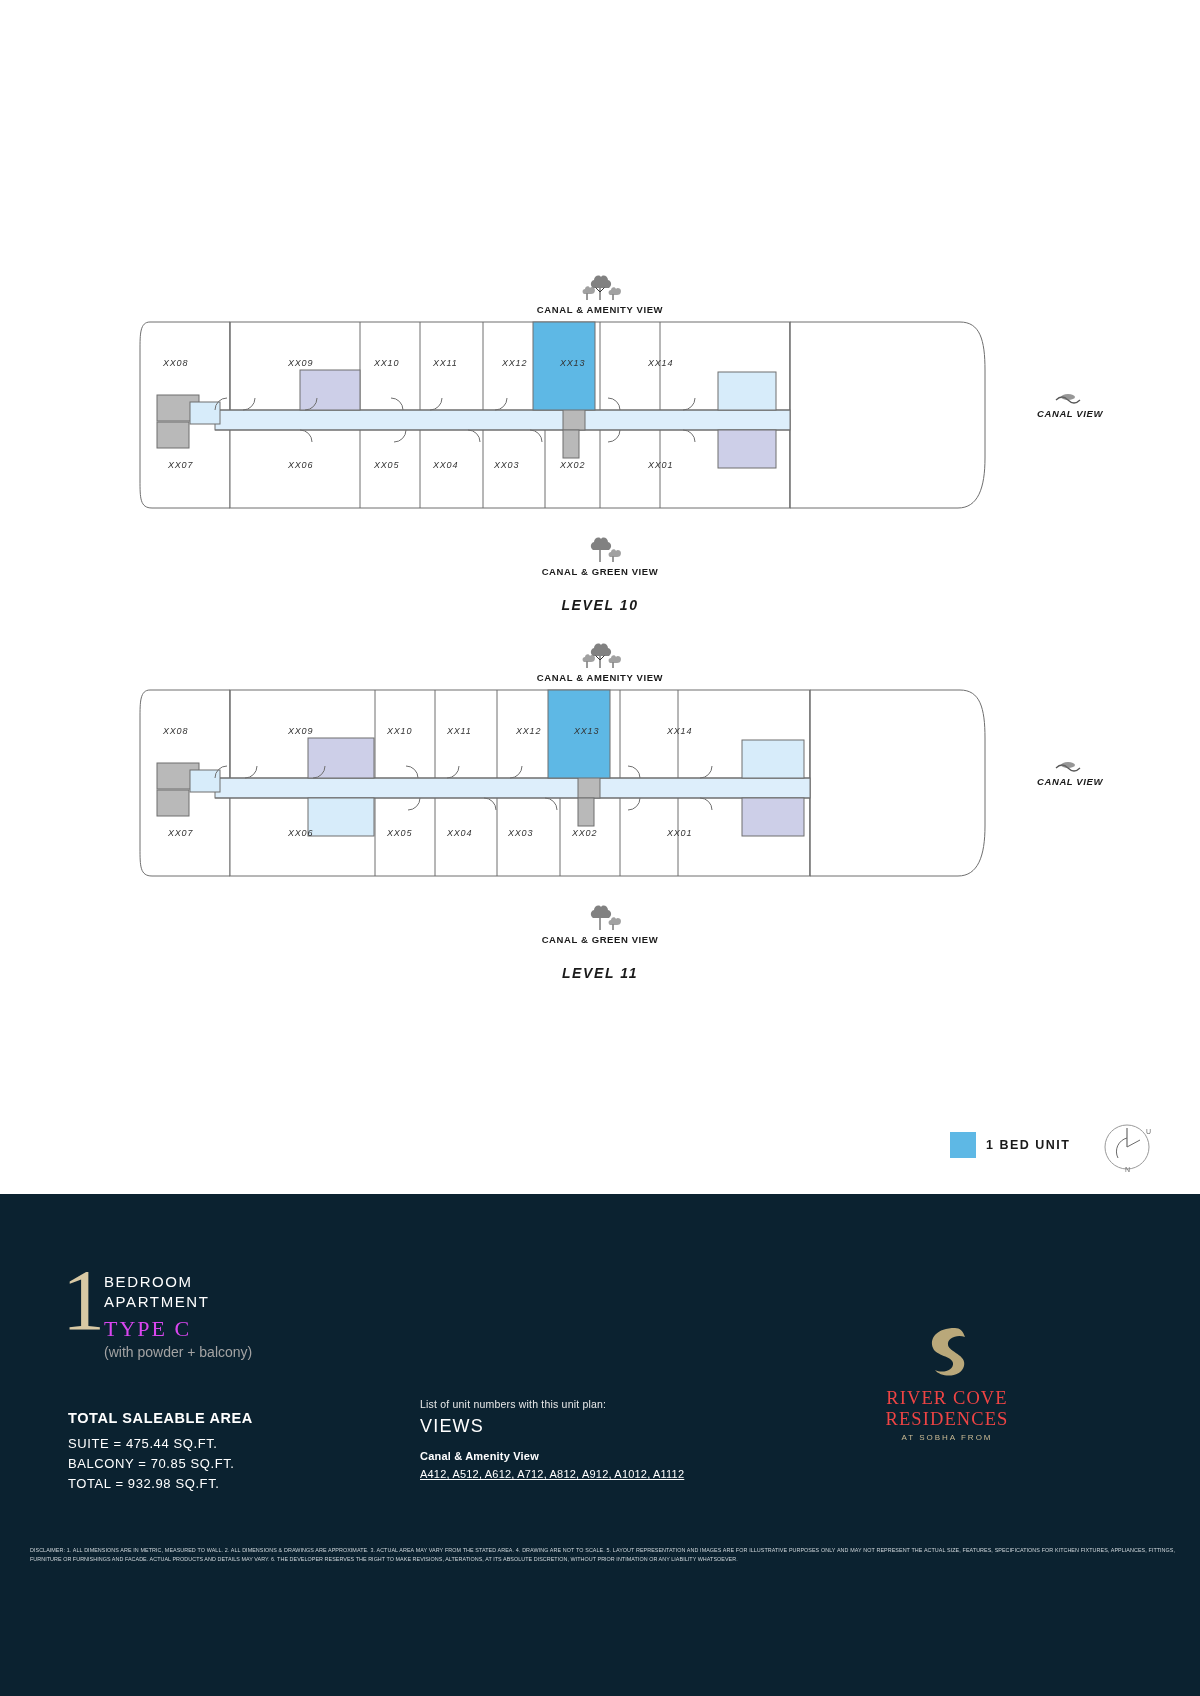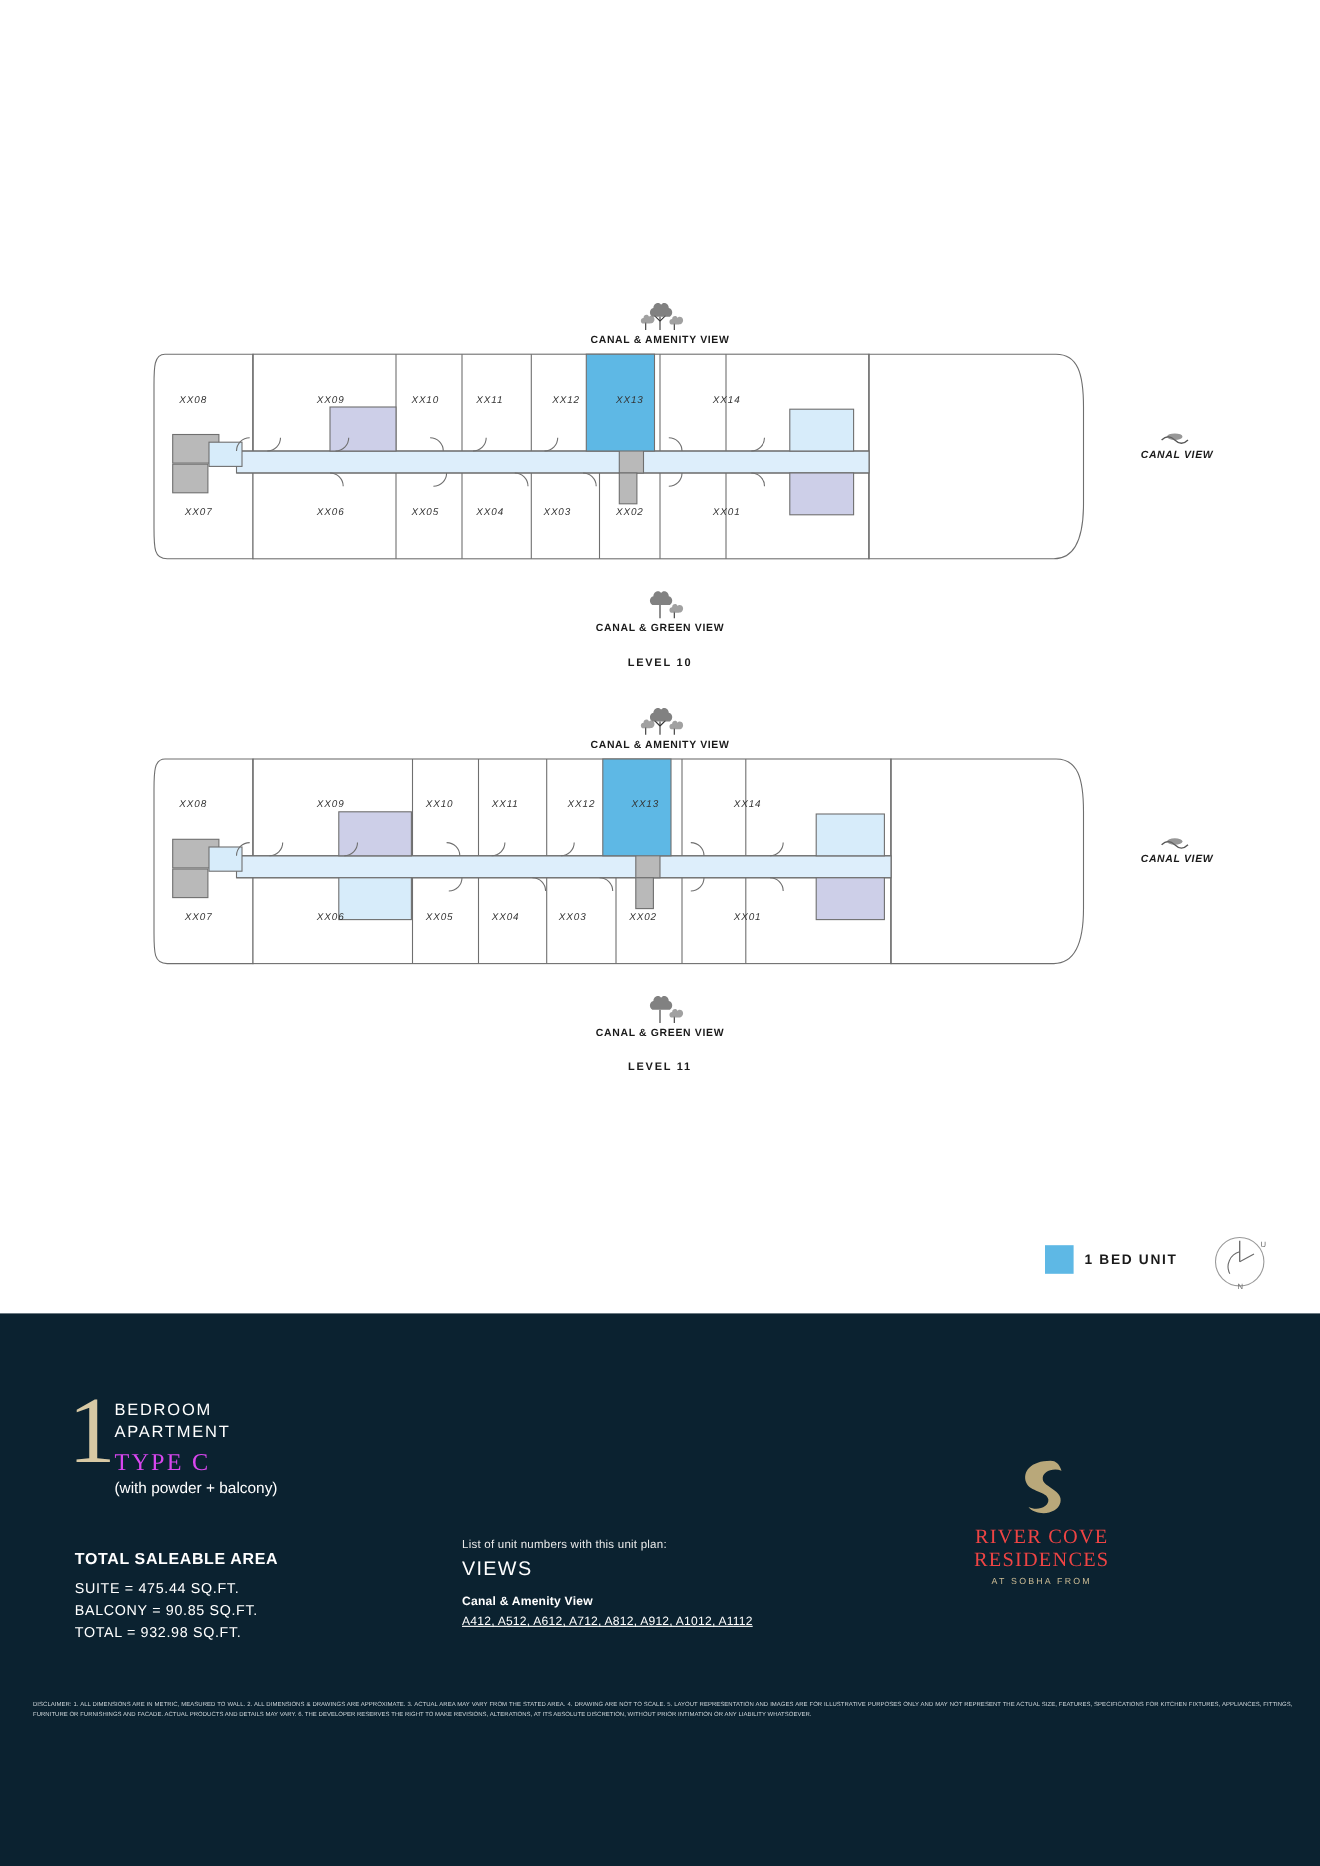--- a/index.html
+++ b/index.html
@@ -12,21 +12,21 @@
     position:relative;
     overflow:hidden;
   }
 
   
   .plan-wrap { position:absolute; left:0; width:1200px; }
   .view-label {
     font-size:9.5px; font-weight:bold; letter-spacing:.6px; text-align:center;
   }
   .level-label {
-    font-size:10px; font-weight:bold; letter-spacing:1.6px; text-align:center;
+    font-size:14px; font-weight:bold; letter-spacing:1.6px; text-align:center;font-style:italic;
   }
 
   
   .floorplate { position:relative;font-style:italic; }
   .unit-label {
     position:absolute; font-size:9px; letter-spacing:.8px; font-weight:500;
     color:#333; white-space:nowrap;
   }
 
   svg { display:block; }
@@ -55,21 +55,21 @@
     position:absolute; left:104px; top:78px;
     font-size:15px; letter-spacing:1.6px; line-height:1.35; color:#ffffff;
   }
   .footer .type {
     position:absolute; left:104px; top:122px;
     font-family:"Liberation Serif", serif;
     font-size:22px; letter-spacing:2px; color:#d946ef;text-align:center;
   }
   .footer .subtype {
     position:absolute; left:104px; top:150px;
-    font-size:14px; color:#ffffff;
+    font-size:14px; color:#a3a3a3;
   }
   .footer .area-title {
     position:absolute; left:68px; top:216px;
     font-size:14.5px; font-weight:bold; letter-spacing:.6px;
   }
   .footer .area-lines {
     position:absolute; left:68px; top:240px;
     font-size:13px; letter-spacing:.6px; line-height:1.55;
   }
   .footer .list-note {
@@ -378,21 +378,21 @@
   <div class="bedroom">
     <div>BEDROOM</div>
     <div>APARTMENT</div>
   </div>
   <div class="type">TYPE C</div>
   <div class="subtype">(with powder + balcony)</div>
 
   <div class="area-title">TOTAL SALEABLE AREA</div>
   <div class="area-lines">
     <div>SUITE = 475.44 SQ.FT.</div>
-    <div>BALCONY = 90.85 SQ.FT.</div>
+    <div>BALCONY = 70.85 SQ.FT.</div>
     <div>TOTAL = 932.98 SQ.FT.</div>
   </div>
 
   <div class="list-note">List of unit numbers with this unit plan:</div>
   <div class="views-title">VIEWS</div>
   <div class="view-head">Canal &amp; Amenity View</div>
   <div class="view-units">A412, A512, A612, A712, A812, A912, A1012, A1112</div>
 
   <div class="brand">
     <svg width="56" height="60" viewBox="0 0 56 60" style="display:block;margin:0 auto;">

